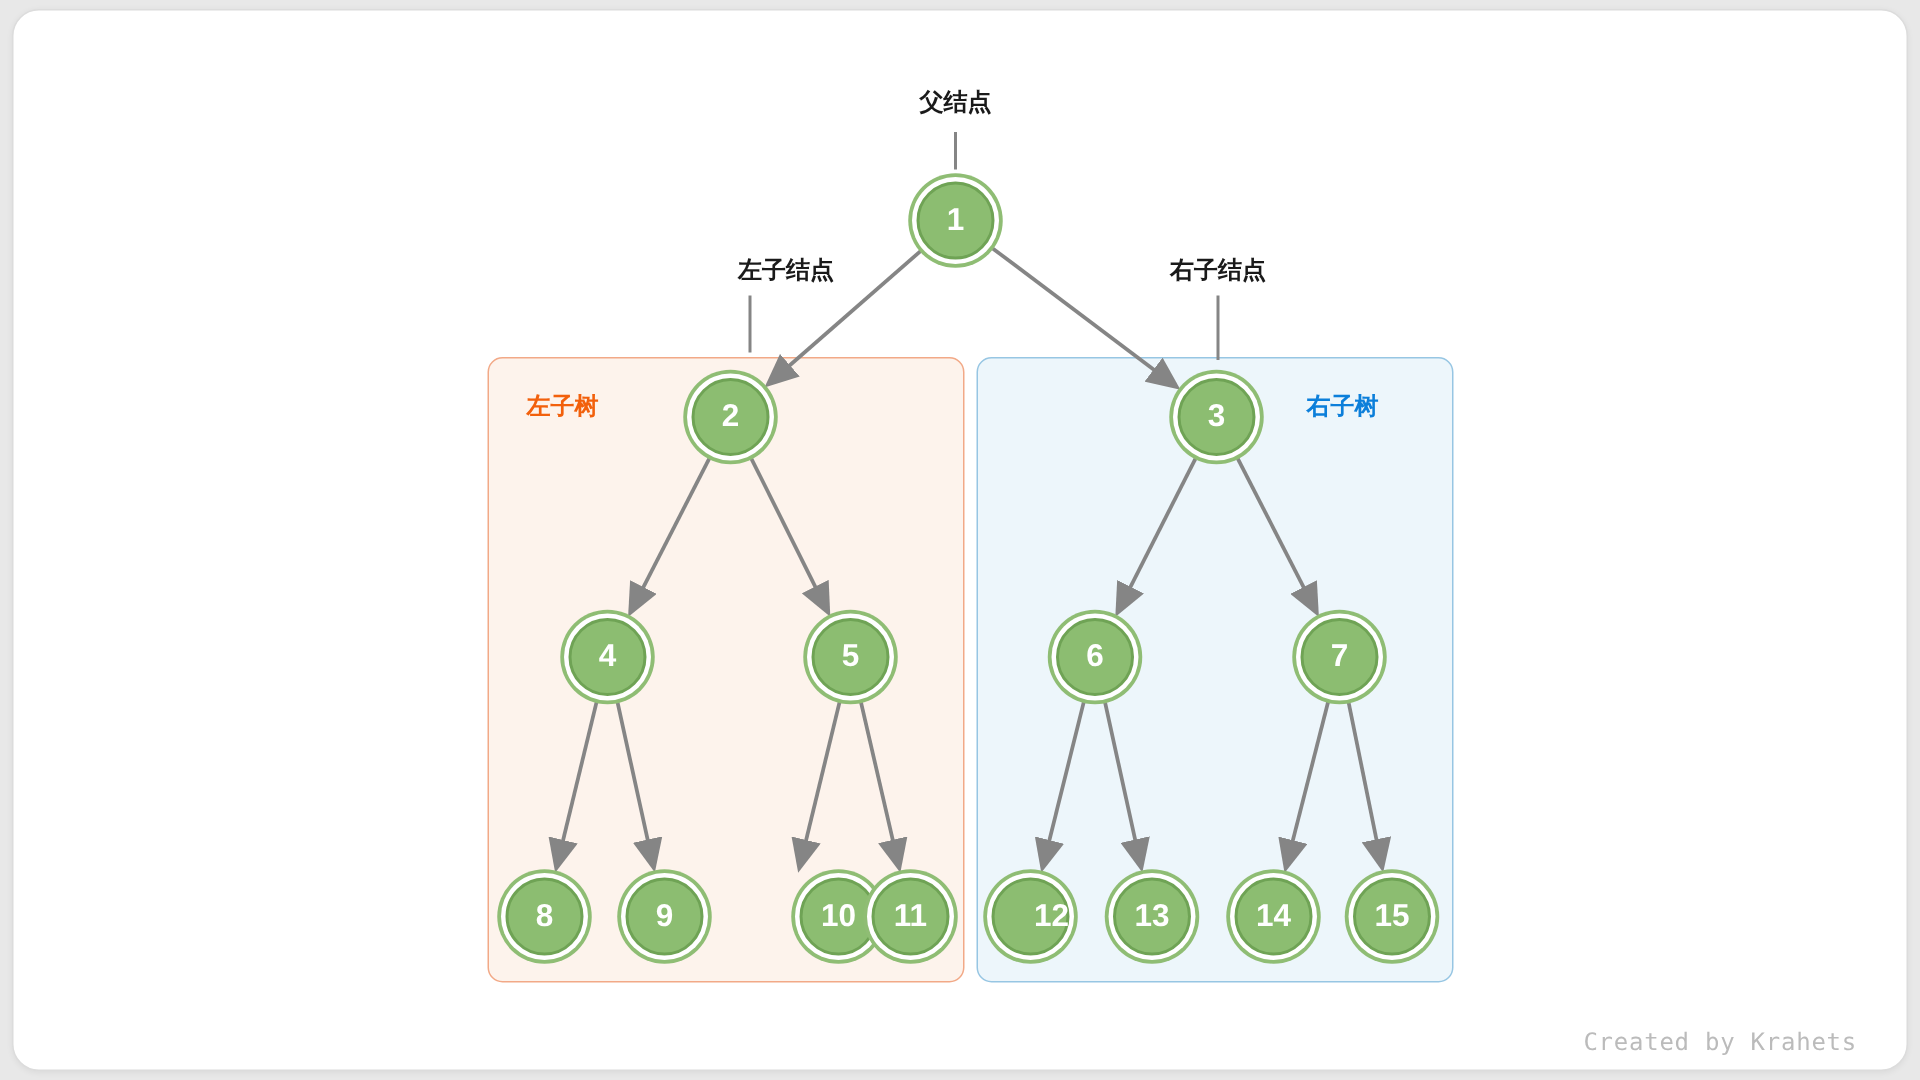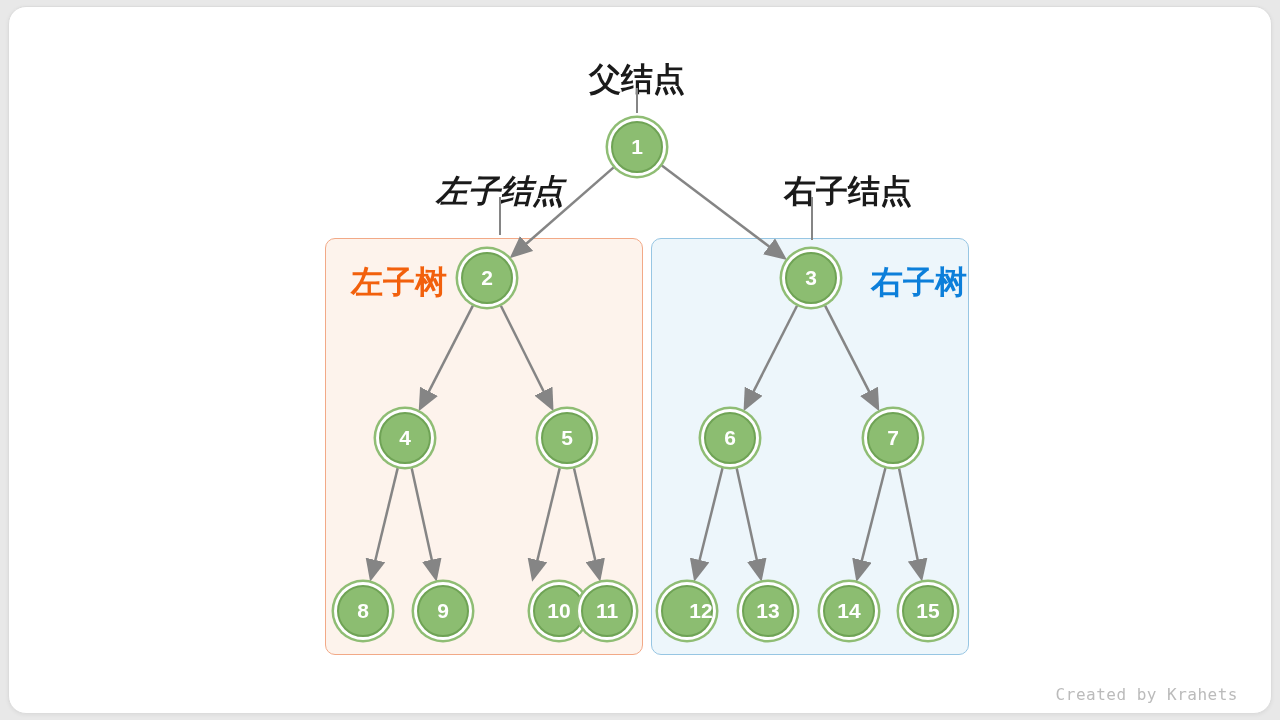--- a/index.html
+++ b/index.html
@@ -22,27 +22,27 @@
   }
   .stage {
     position: absolute;
     left: 0; top: 0;
     width: 1280px; height: 720px;
   }
   .lbl {
     position: absolute;
     white-space: nowrap;
     font-weight: bold;
-    font-size: 32px;
+    font-size: 16px;
     color: #1a1a1a;
   }
   .lbl.center { transform: translateX(-50%); }
   .parent-lbl  { left: 637px; top: 58px;  }
-  .leftc-lbl   { left: 500px; top: 170px; font-style: italic; }
-  .rightc-lbl  { left: 812px; top: 170px; margin-left: 36px; }
+  .leftc-lbl   { left: 524px; top: 170px; }
+  .rightc-lbl  { left: 812px; top: 170px; }
   .leftsub-lbl  { left: 351px; top: 261px; color: var(--left_label); }
   .rightsub-lbl { left: 871px; top: 261px; color: var(--right_label); }
   .box {
     position: absolute;
     width: 318px; height: 417px;
     top: 238px;
     border-radius: 10px;
     box-sizing: border-box;
   }
   .leftbox {

